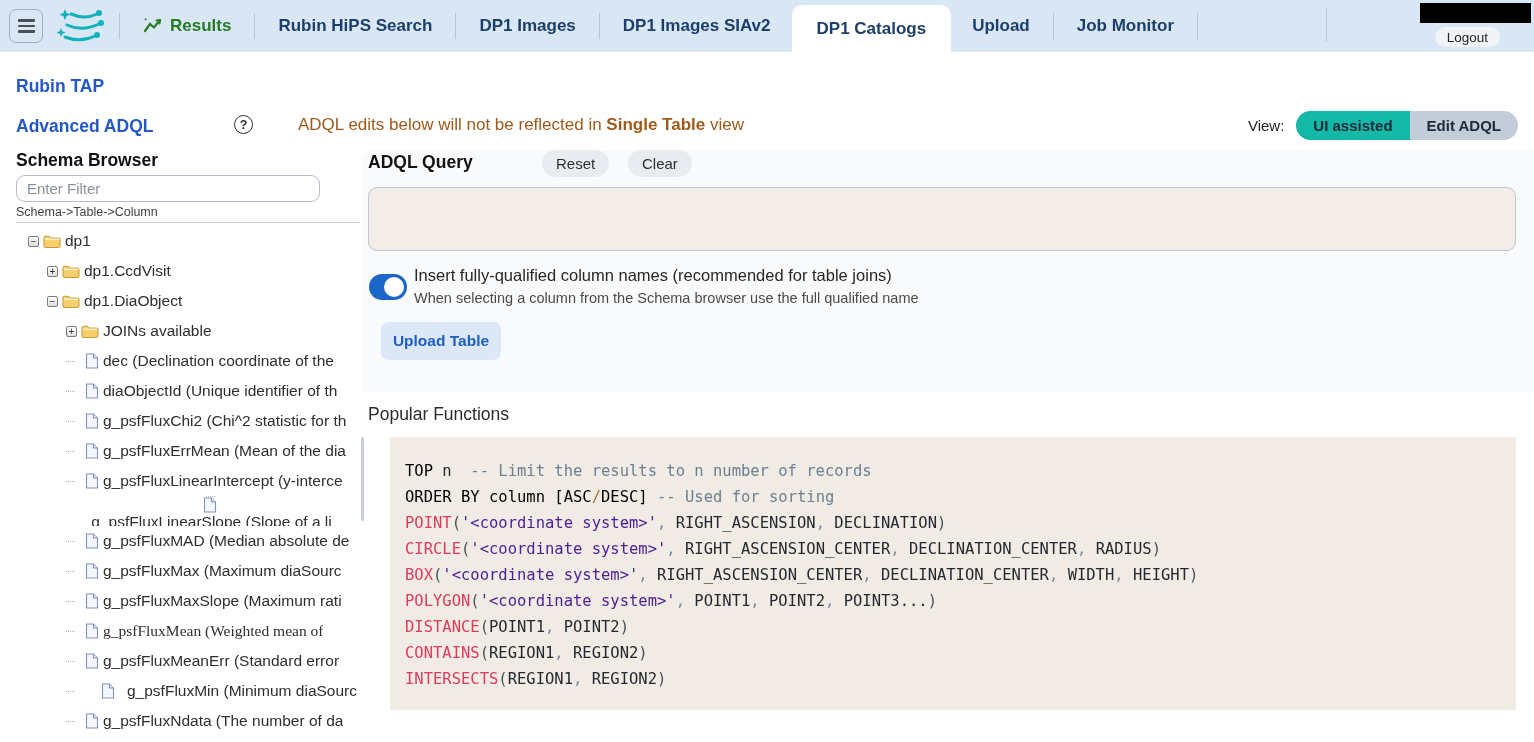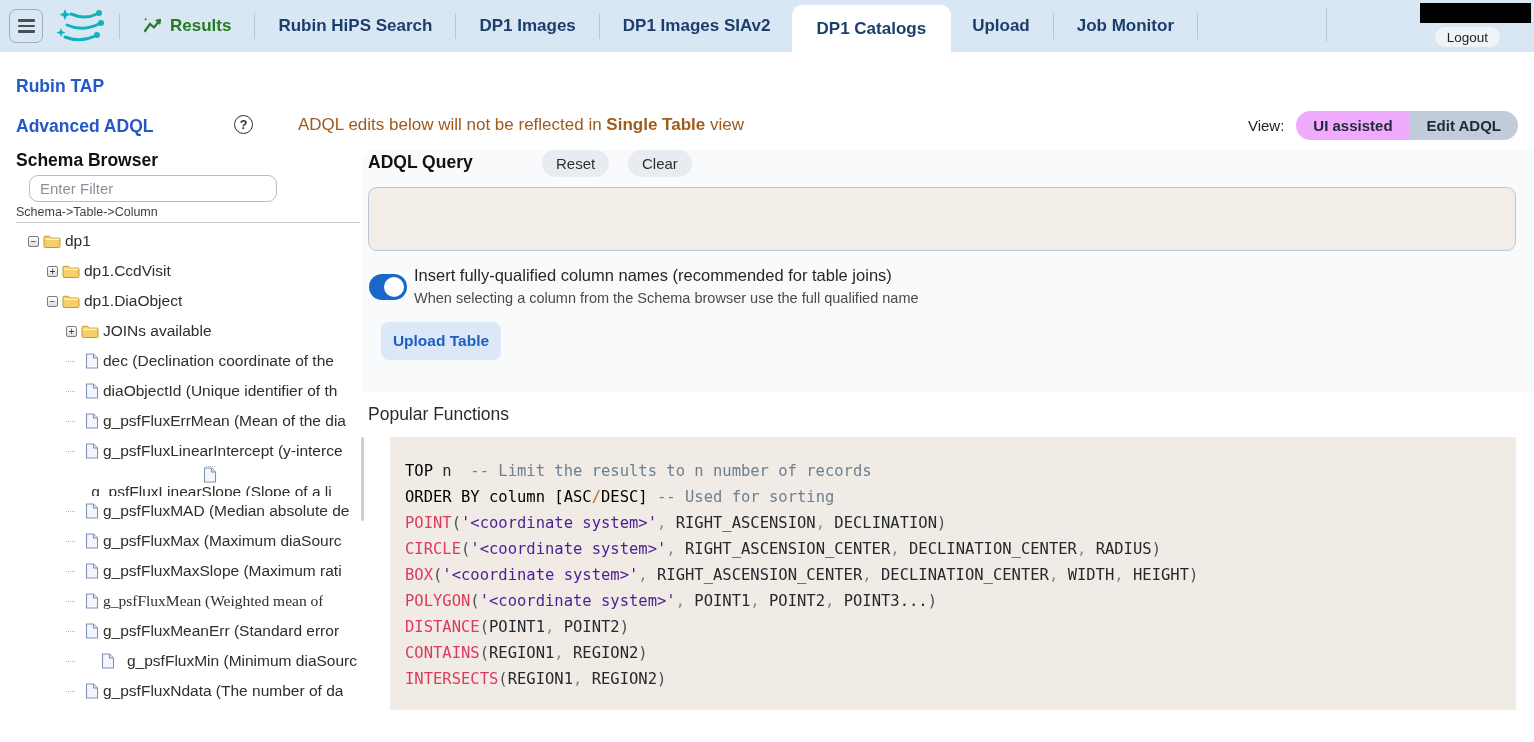--- a/index.html
+++ b/index.html
@@ -33,26 +33,26 @@
   .adv-title  { position:absolute; left:16px; top:116px; font-size:17.5px; font-weight:700; color:#2457c8; }
   .help-icon { position:absolute; left:234px; top:115px; width:19px; height:19px;
     border:1.7px solid #2b2f33; border-radius:50%; display:flex; align-items:center;
     justify-content:center; font-size:12.5px; font-weight:700; color:#2b2f33; cursor:pointer; }
   .warning { position:absolute; left:298px; top:115px; font-size:17px; color:#a05a1a; }
   .warning b { font-weight:700; }
   .view-row { position:absolute; right:16px; top:111px; display:flex; align-items:center; gap:12px; }
   .view-label { font-size:15px; color:#222; }
   .seg { display:flex; border-radius:15px; overflow:hidden; }
   .seg-btn { border:none; padding:6px 17px; font-size:15px; font-weight:700; color:#1f2937;
-    background:#f0abfc; font-family:inherit; cursor:pointer; }
+    background:#14b8a6; font-family:inherit; cursor:pointer; }
   .seg-btn.selected { background:#c3cdda; }
 
   
   .sb-title { position:absolute; left:16px; top:150px; font-size:17.5px; font-weight:700; color:#111; }
-  .sb-filter { position:absolute; left:29px; top:175px; width:248px; height:27px;
+  .sb-filter { position:absolute; left:16px; top:175px; width:304px; height:27px;
     border:1px solid #b3bdcc; border-radius:9px; padding:0 10px; font-size:15px;
     font-family:inherit; color:#333; background:#fff; }
   .sb-filter::placeholder { color:#8a919c; }
   .sb-hint { position:absolute; left:16px; top:205px; font-size:12.5px; color:#3f3f3f; }
   .sb-divider { position:absolute; left:16px; top:222px; width:344px; height:1px; background:#c9ced6; }
   .sb-tree { position:absolute; left:16px; top:226px; width:341px; height:516px; overflow:hidden; }
   .tree-row { height:30px; display:flex; align-items:center; white-space:nowrap;
     font-size:15.5px; color:#2e2e2e; cursor:pointer; }
   .twisty { width:11px; height:11px; flex:none; border:1px solid #7c7c7c; border-radius:2px;
     background:linear-gradient(#fff,#dcdcdc); display:flex; align-items:center; justify-content:center;
@@ -248,20 +248,31 @@
     </div>
     <div class="tree-row" style="padding-left: 50px;">
       <span class="stub"></span>
       <span style="width: 8px; flex: 0 0 auto;"></span>
       <span class="tree-ico">
         <svg width="14" height="16" viewBox="0 0 14 16">
           <path d="M1.5,1 h7 l4,4 v10 h-11 z" fill="#f4f6fd" stroke="#8193b8" stroke-width="1.1"></path>
           <path d="M8.5,1 v4 h4" fill="#dfe5f3" stroke="#8193b8" stroke-width="1.1"></path>
         </svg>
       </span>
+      <span class="tree-label">g_psfFluxChi2 (Chi^2 statistic for th</span>
+    </div>
+    <div class="tree-row" style="padding-left: 50px;">
+      <span class="stub"></span>
+      <span style="width: 8px; flex: 0 0 auto;"></span>
+      <span class="tree-ico">
+        <svg width="14" height="16" viewBox="0 0 14 16">
+          <path d="M1.5,1 h7 l4,4 v10 h-11 z" fill="#f4f6fd" stroke="#8193b8" stroke-width="1.1"></path>
+          <path d="M8.5,1 v4 h4" fill="#dfe5f3" stroke="#8193b8" stroke-width="1.1"></path>
+        </svg>
+      </span>
       <span class="tree-label">g_psfFluxErrMean (Mean of the dia</span>
     </div>
     <div class="tree-row" style="padding-left: 50px;">
       <span class="stub"></span>
       <span style="width: 8px; flex: 0 0 auto;"></span>
       <span class="tree-ico">
         <svg width="14" height="16" viewBox="0 0 14 16">
           <path d="M1.5,1 h7 l4,4 v10 h-11 z" fill="#f4f6fd" stroke="#8193b8" stroke-width="1.1"></path>
           <path d="M8.5,1 v4 h4" fill="#dfe5f3" stroke="#8193b8" stroke-width="1.1"></path>
         </svg>

